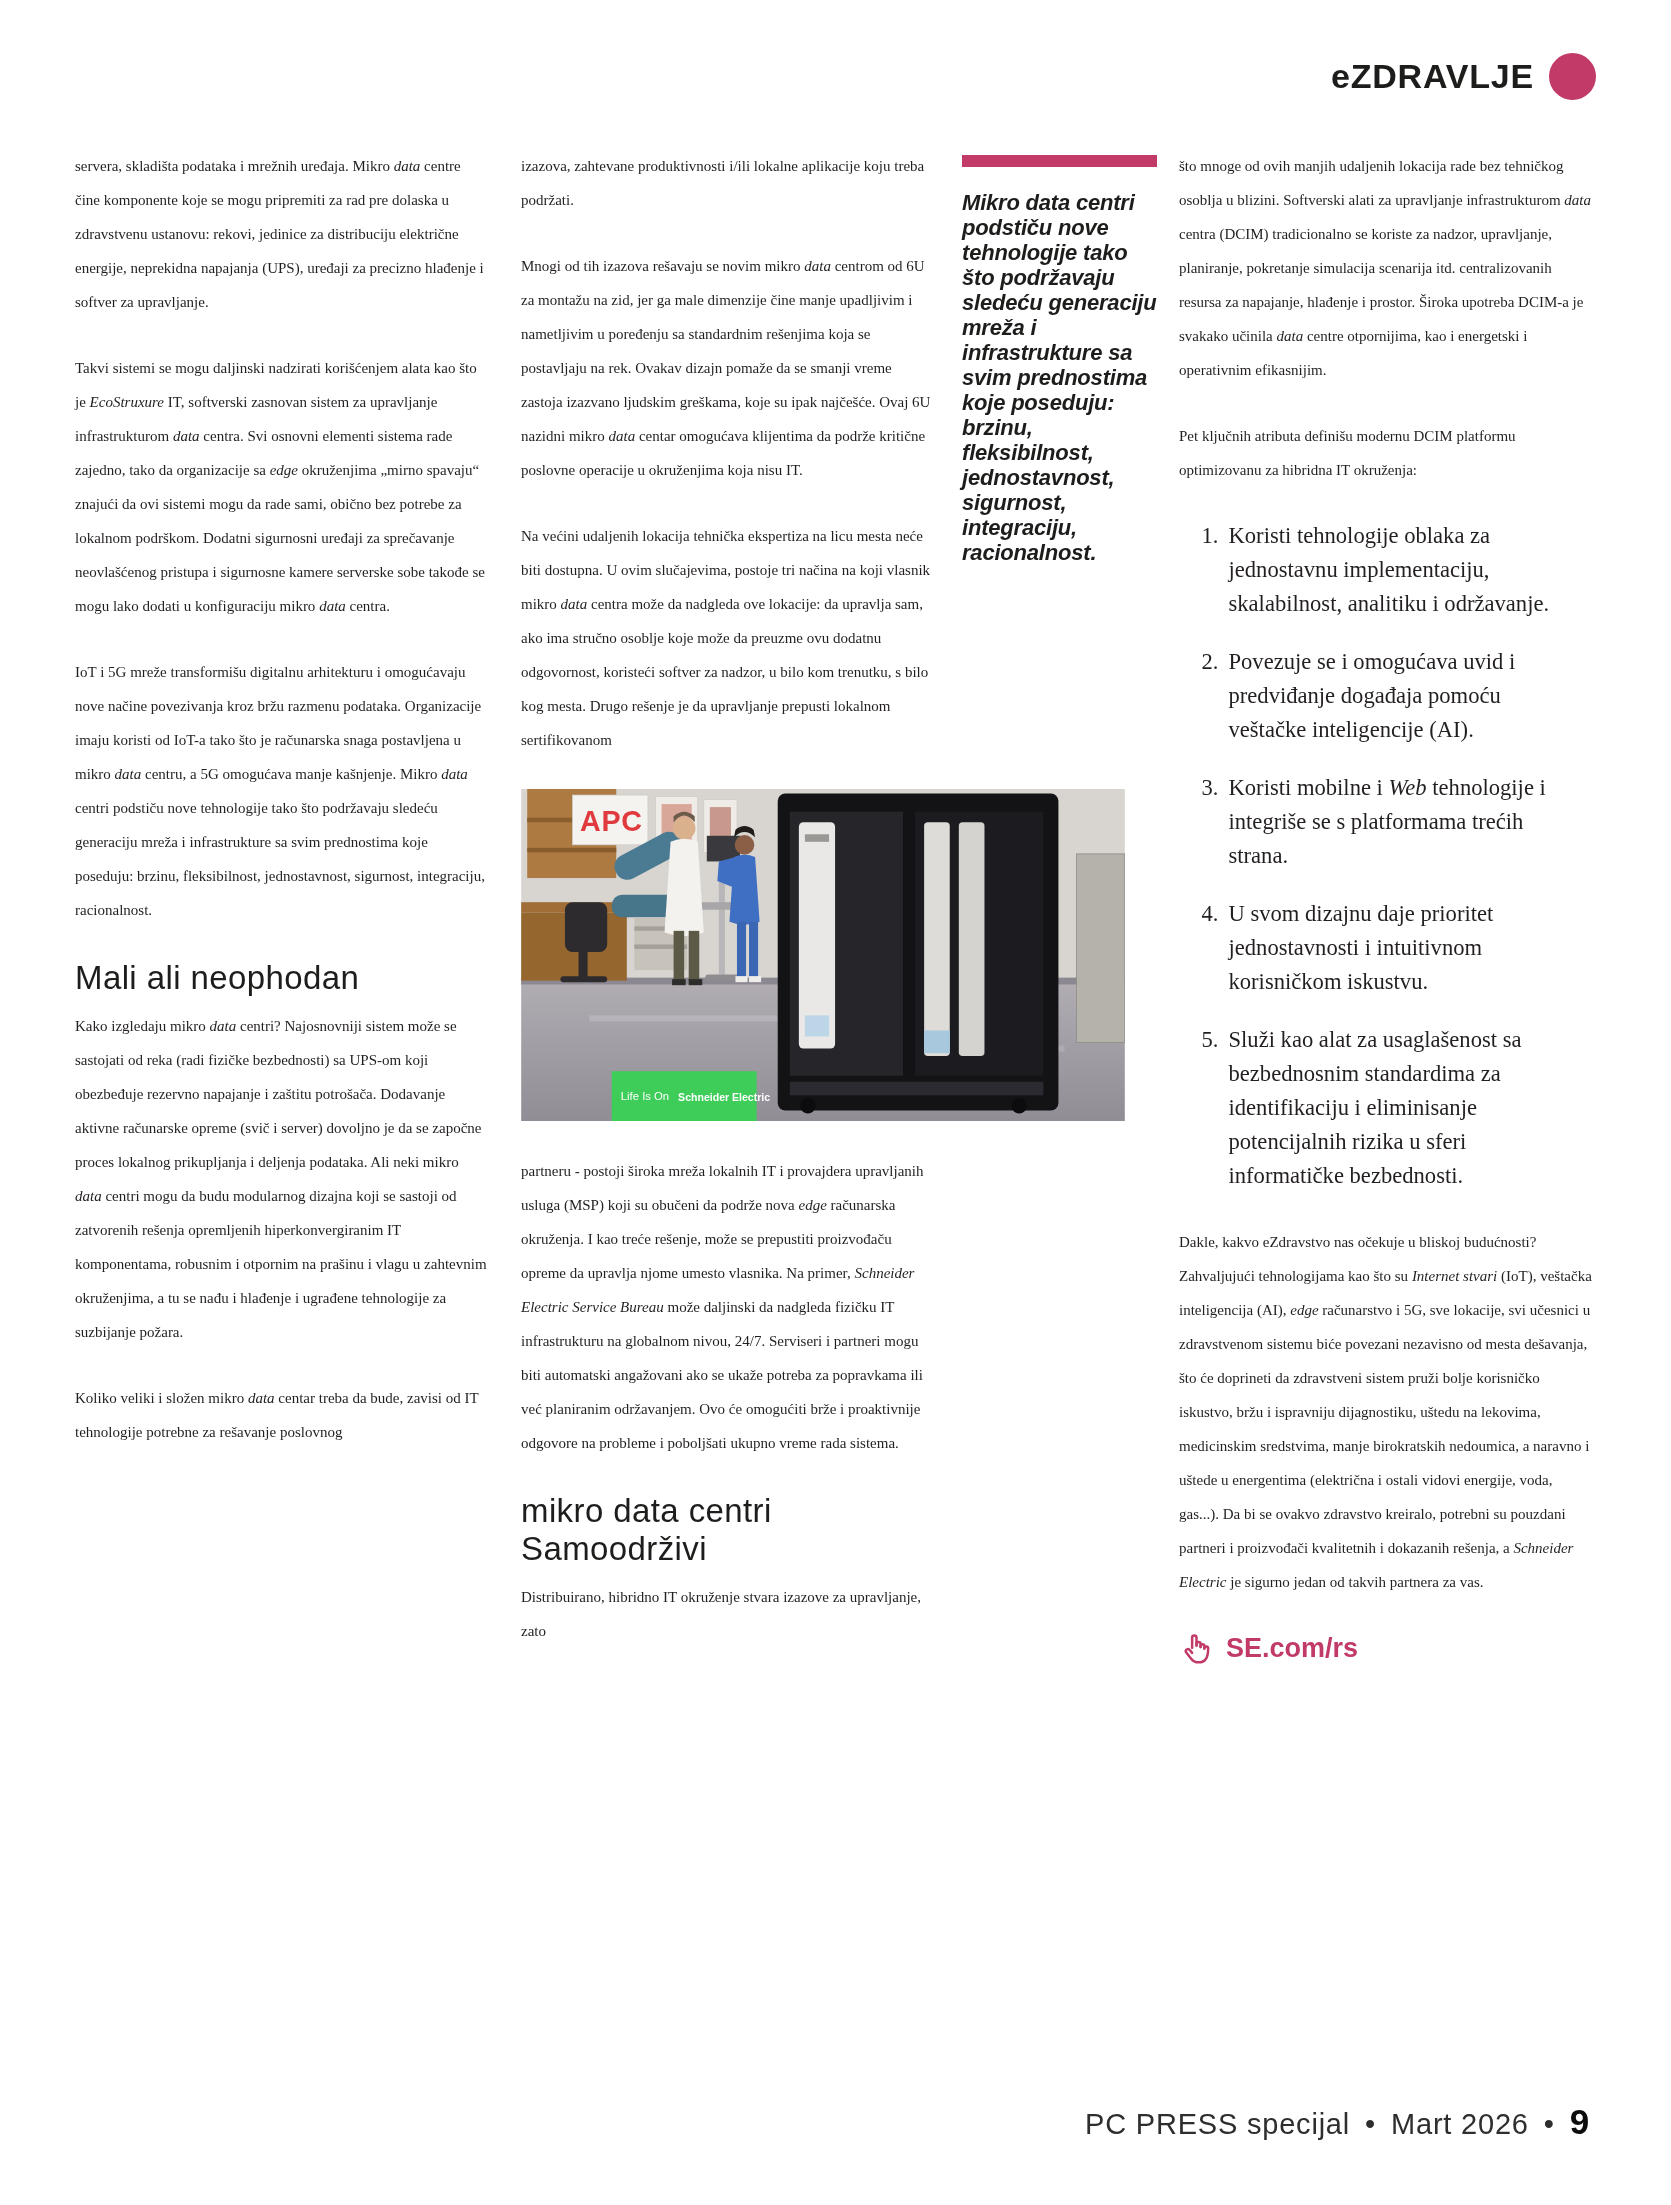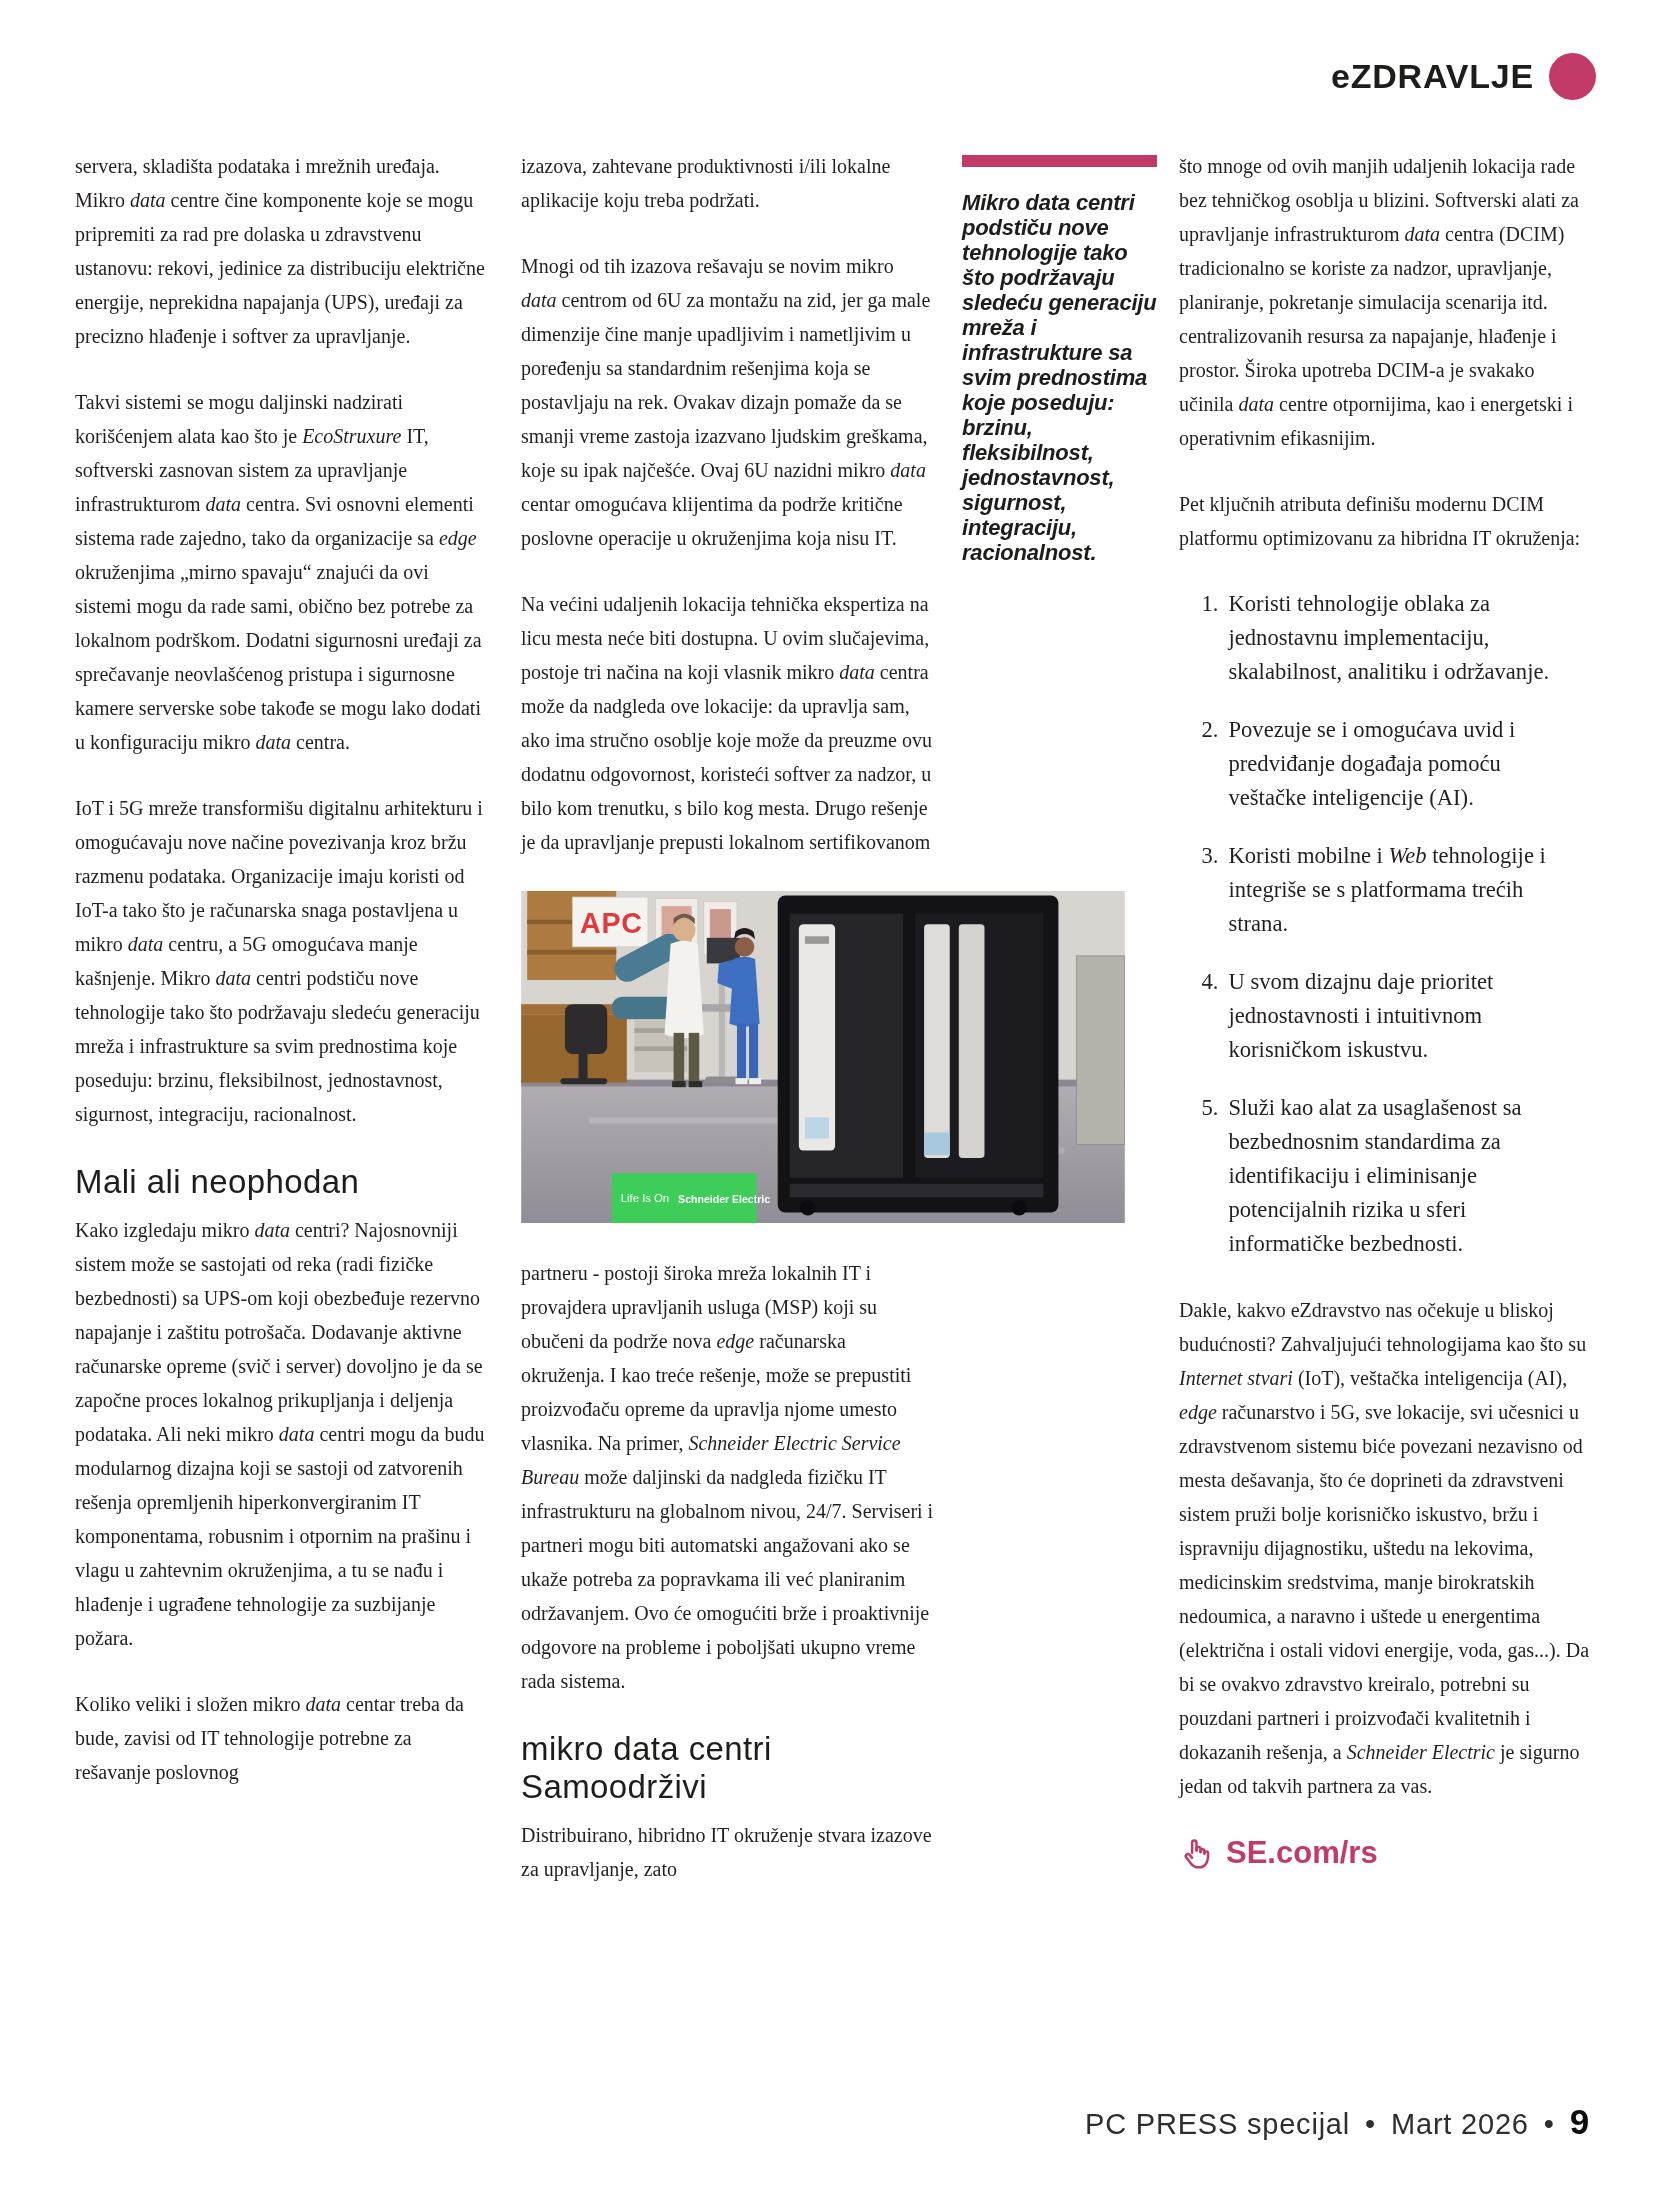--- a/index.html
+++ b/index.html
@@ -23,21 +23,21 @@
   .page-header .dot{
     width:47px;height:47px;border-radius:50%;
     background:var(--accent,#c13a68);
   }
   
   .col{position:absolute;top:149px;width:413px;}
   #col1{left:75px;}
   #col2{left:521px;}
   #col3{left:1179px;}
   .body-p{
-    font-size:20px;line-height:34px;margin:0 0 32px 0;
+    font-size:15px;line-height:34px;margin:0 0 32px 0;
     text-align:left;hyphens:auto;
   }
   .section-heading{
     font-family:"Liberation Sans", sans-serif;
     font-weight:normal;font-size:33px;line-height:38px;
     letter-spacing:0.4px;color:#1d1d1b;
     margin:4.5px 0 12px 0;
   }
   .num-list{margin:0 12px 32px 0;padding:0 0 0 45px;}
   .num-list li{
@@ -52,21 +52,21 @@
     color:#1d1d1b;letter-spacing:-0.2px;font-style:italic;
   }
   
   .photo-figure{margin:25px 0 33px 0;width:504px;height:332px;display:block;}
   .photo-figure svg{display:block;}
   
   .se-link{
     display:flex;align-items:center;gap:12px;margin-top:10.6px;
     color:var(--accent,#c13a68);
     font-family:"Liberation Sans", sans-serif;
-    font-weight:bold;font-size:31px;
+    font-weight:bold;font-size:27px;
     text-decoration:none;cursor:pointer;width:max-content;
   }
   .se-link svg{flex:0 0 auto;}
   
   .page-footer{
     position:absolute;top:2102px;right:81px;
     display:flex;align-items:baseline;gap:15px;
     font-family:"Liberation Sans", sans-serif;
     font-size:29px;color:#2e2e2e;letter-spacing:0.8px;
   }

